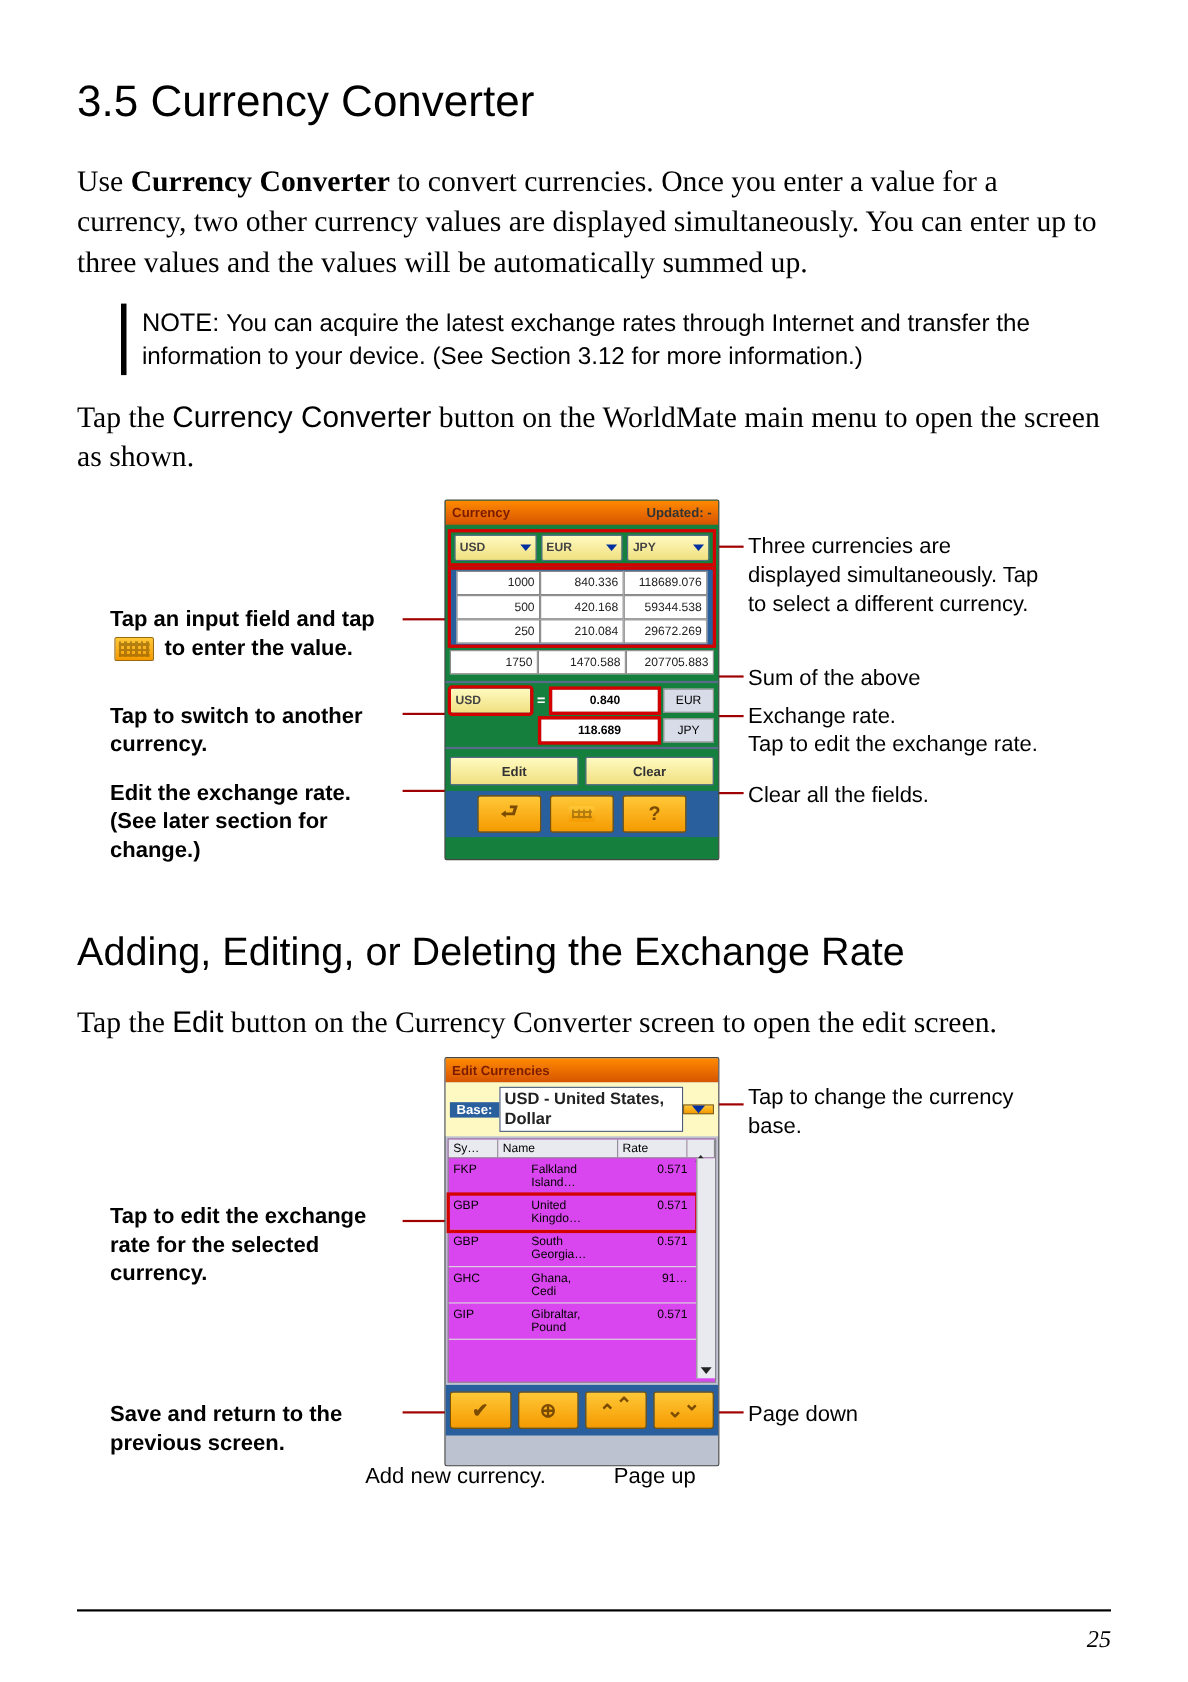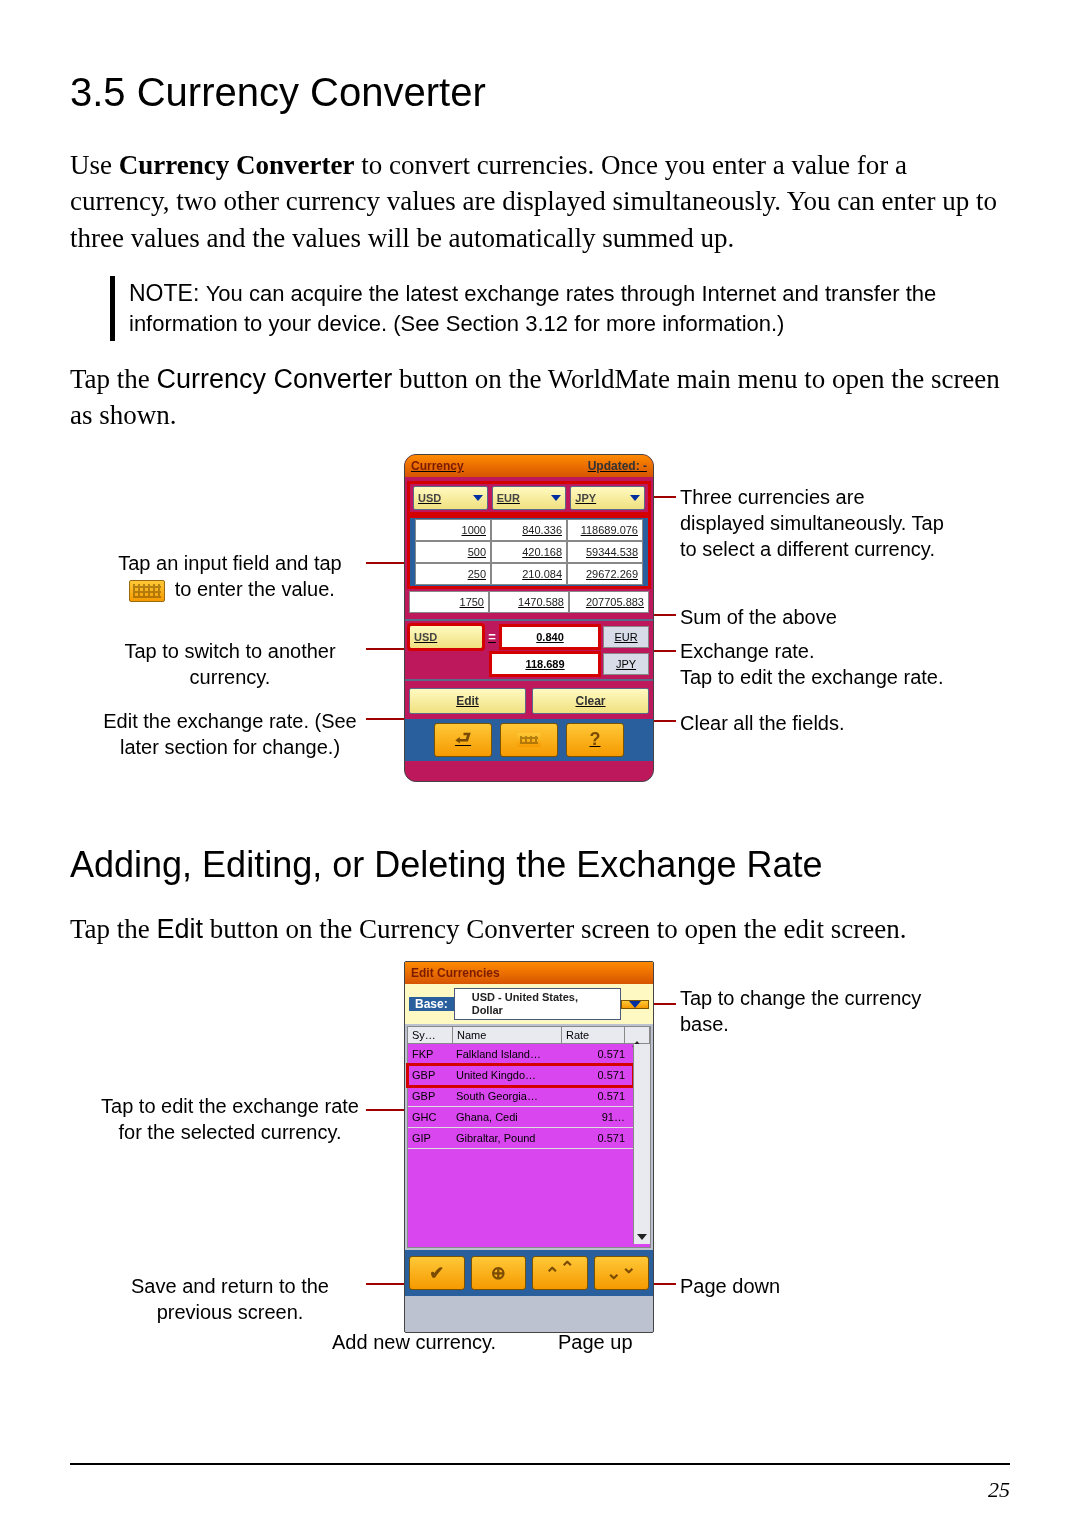--- a/index.html
+++ b/index.html
@@ -29,35 +29,34 @@
   .note-label{font-size:23px;}
   
   .figure-wrap{position:relative;height:350px;margin:20px 0 10px 0;}
   .figure-wrap2{position:relative;height:420px;margin:10px 0 10px 0;}
   .callout{
     position:absolute;
     font-family:Arial,sans-serif;
     font-size:20px;
     line-height:1.3;
   }
-  .callout.left{text-align:center;width:260px;}
+  .callout.left{text-align:left;width:260px;font-weight:bold;}
   .callout.right{text-align:left;width:270px;}
   .callout-line{position:absolute;background:#a00000;}
   .callout-line.h{height:2px;}
   .callout-line.v{width:2px;}
   
   .phone{
     position:absolute;
     left:334px;top:0;
     width:248px;height:326px;
-    background:#be185d;
+    background:#15803d;
     border:1px solid #444;
-    border-radius:12px;
+    border-radius:2px;
     overflow:hidden;
-    text-decoration:underline;
   }
   .phone2{
     position:absolute;
     left:334px;top:0;
     width:248px;height:370px;
     background:#bdc2d0;
     border:1px solid #444;
     border-radius:2px;
     overflow:hidden;
   }
@@ -136,35 +135,35 @@
     padding:0 6px;
     font-size:12px;font-weight:bold;color:#7b1b00;
   }
   .base-row{display:flex;align-items:center;padding:4px;background:#fef9c3;gap:0;}
   .base-lbl{
     background:#2a5f9e;color:#fff;font-size:12px;font-weight:bold;
     display:flex;align-items:center;padding:0 6px;
   }
   .base-drop{
     flex:1;background:#fff;border:1px solid #4a5a7a;
-    font-size:11px;font-weight:bold;color:#222;padding:2px 17px;line-height:1.15;
+    font-size:15px;font-weight:bold;color:#222;padding:2px 4px;line-height:1.15;
   }
   .base-arrow{
     width:26px;background:linear-gradient(#ffc838,#f59a00);border:1px solid #7a5200;
     display:flex;align-items:center;justify-content:center;
   }
   .base-arrow .tri2{width:0;height:0;border-left:6px solid transparent;border-right:6px solid transparent;border-top:7px solid #0030a0;}
   .table{background:#d946ef;border:1px solid #888;margin:2px;}
   .th-row{display:flex;border-bottom:1px solid #888;}
   .th{font-size:11px;padding:2px 4px;border-right:1px solid #888;background:#e8eaf0;}
   .th.sy{width:36px;}
   .th.nm{flex:1;}
   .th.rt{width:54px;}
   .th.sc{width:16px;text-align:center;}
-  .tr{display:flex;border-bottom:1px solid #ddd;}
+  .tr{display:flex;border-bottom:1px solid #ddd;gap:27px;}
   .td{font-size:11px;padding:4px 4px;}
   .td.sy{width:36px;}
   .td.nm{flex:1;}
   .td.rt{width:54px;text-align:right;padding-right:8px;}
   .scrollcol{width:16px;background:#e8eaf0;border-left:1px solid #888;position:relative;}
   .scr-dn{position:absolute;bottom:0;left:0;right:0;height:14px;display:flex;align-items:center;justify-content:center;}
   .tri-up{width:0;height:0;border-left:5px solid transparent;border-right:5px solid transparent;border-bottom:6px solid #222;}
   .tri-dn{width:0;height:0;border-left:5px solid transparent;border-right:5px solid transparent;border-top:6px solid #222;}
   .table-flex{display:flex;}
   .table-body{flex:1;}

